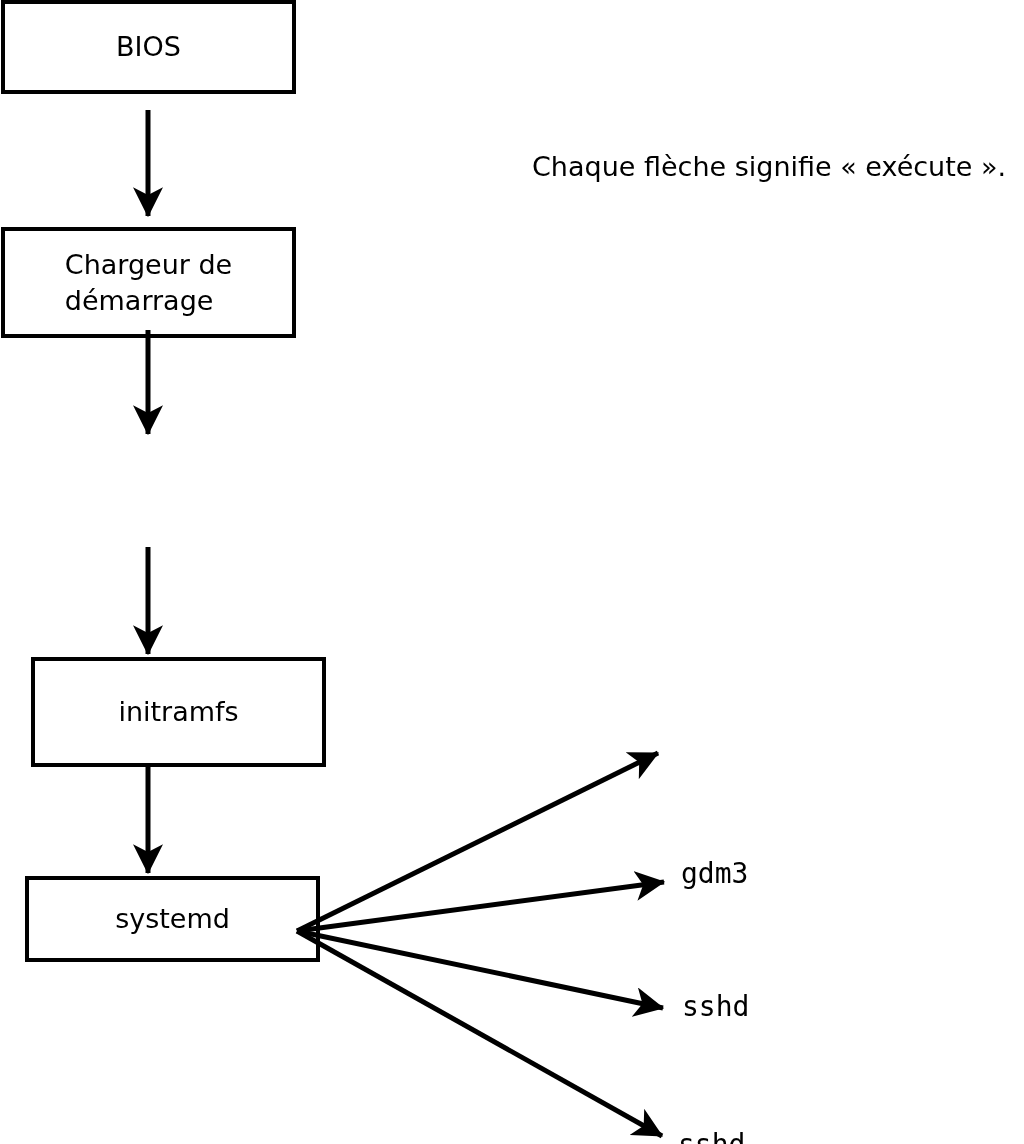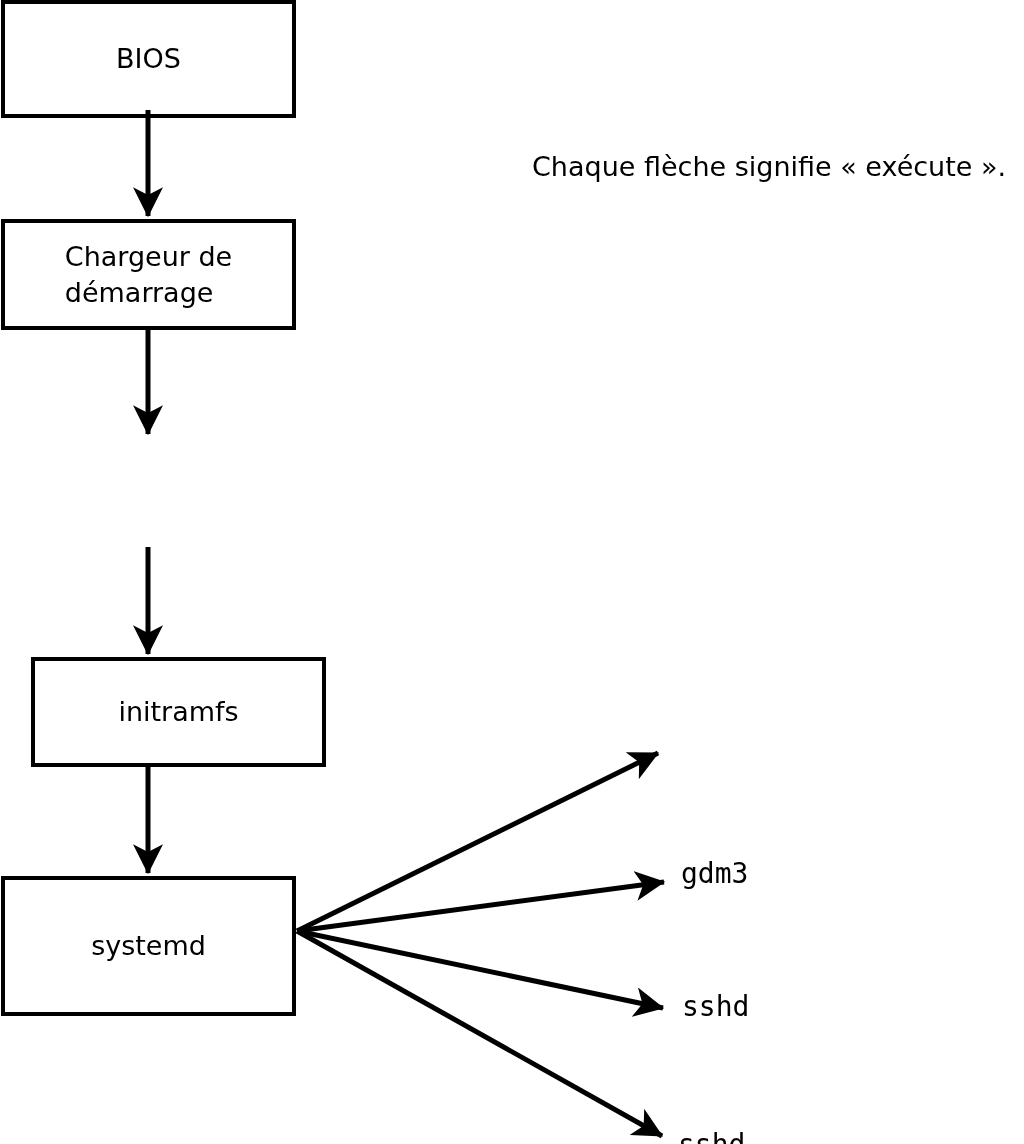--- a/index.html
+++ b/index.html
@@ -25,25 +25,25 @@
     background: #ffffff;
     display: flex;
     align-items: center;
     justify-content: center;
     font-size: 27px;
     line-height: 36px;
     text-align: center;
   }
   .node .lbl { white-space: pre-line; }
   .node.multiline .lbl { text-align: left; }
-  #box-bios       { top: 0px;   height: 118px; }
-  #box-bootloader { top: 219px; height: 111px; }
+  #box-bios       { top: 0px;   height: 94px; }
+  #box-bootloader { top: 227px; height: 111px; }
   #box-kernel     { top: 437px; height: 110px; }
   #box-initramfs  { top: 657px; height: 110px; margin-left: 30px; }
-  #box-systemd    { top: 876px; height: 140px; }
+  #box-systemd    { top: 876px; height: 86px; margin-left: 24px; }
 
   .proc-label {
     position: absolute;
     transform: translateY(-50%);
     font-family: "DejaVu Sans Mono", monospace;
     font-size: 28px;
     white-space: nowrap;
   }
   #proc-0 { left: 672px; top: 742px; }
   #proc-1 { left: 681px; top: 873px; }

